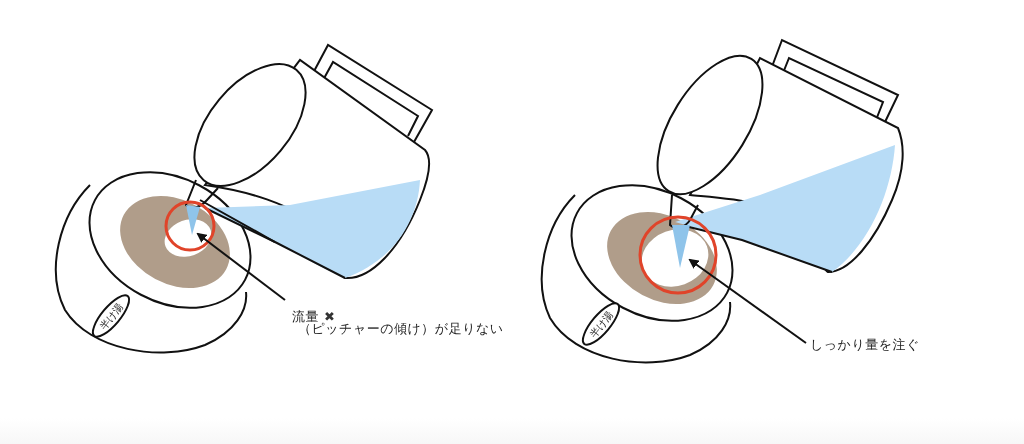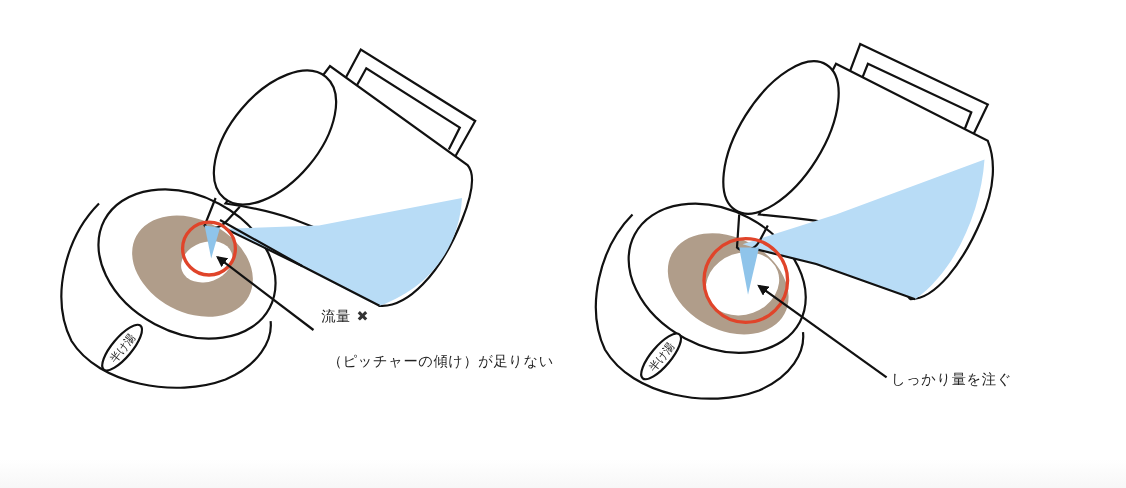--- a/index.html
+++ b/index.html
@@ -93,19 +93,19 @@
         <path d="M672,195 L670,225 C675,230 685,228 690,220 L698,205" fill="none" stroke="#111" stroke-width="2"></path>
         <path d="M672,225 L680,268 L690,225 Z" fill="#8fc4ea"></path>
       </g>
 
       <circle cx="678" cy="255" r="38" fill="none" stroke="#e0442a" stroke-width="3"></circle>
 
       <line x1="806" y1="343" x2="690" y2="260" stroke="#111" stroke-width="2" marker-end="url(#arrowhead)"></line>
     </g>
   </svg>
 
-  <div class="label" style="left:292px; top:279px;">
+  <div class="label" style="left:292px; top:308px;">
     <span>流量</span><span class="mark">✖</span>
   </div>
   <div class="label" style="left:298px; top:320px;">（ピッチャーの傾け）が足りない</div>
 
   <div class="label" style="left:810px; top:336px;">しっかり量を注ぐ</div>
 </div>
 
 </body></html>

